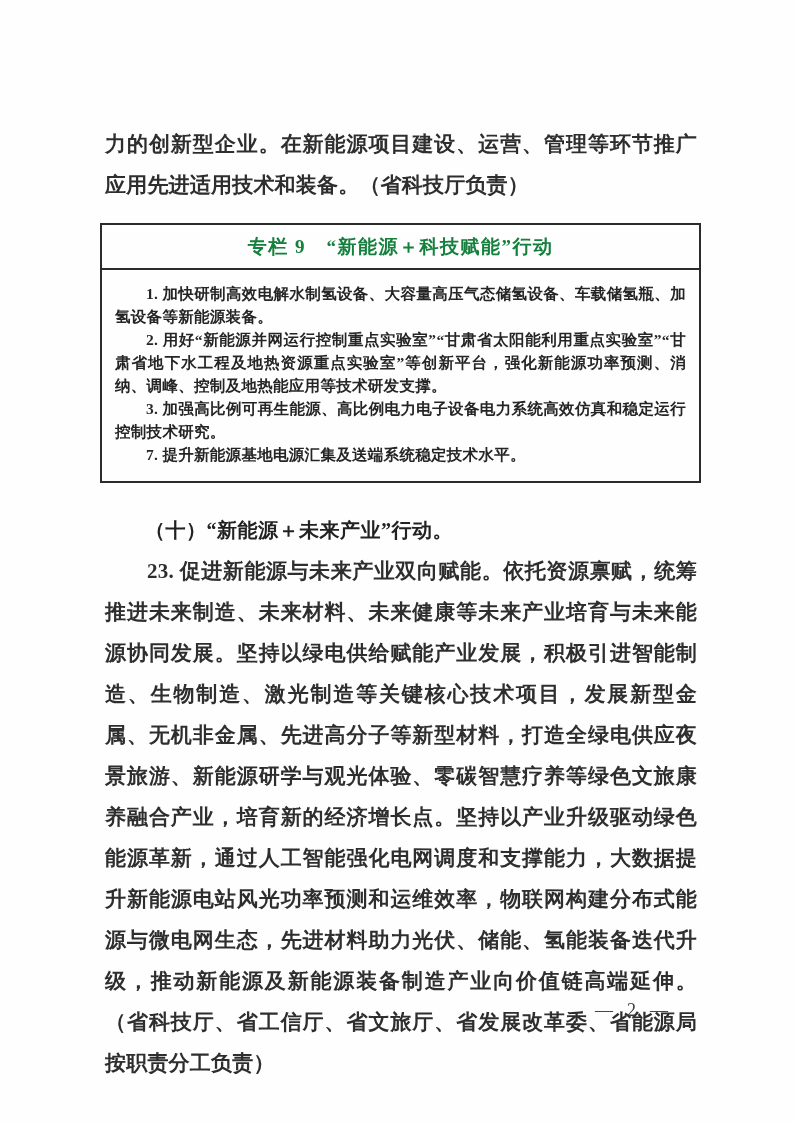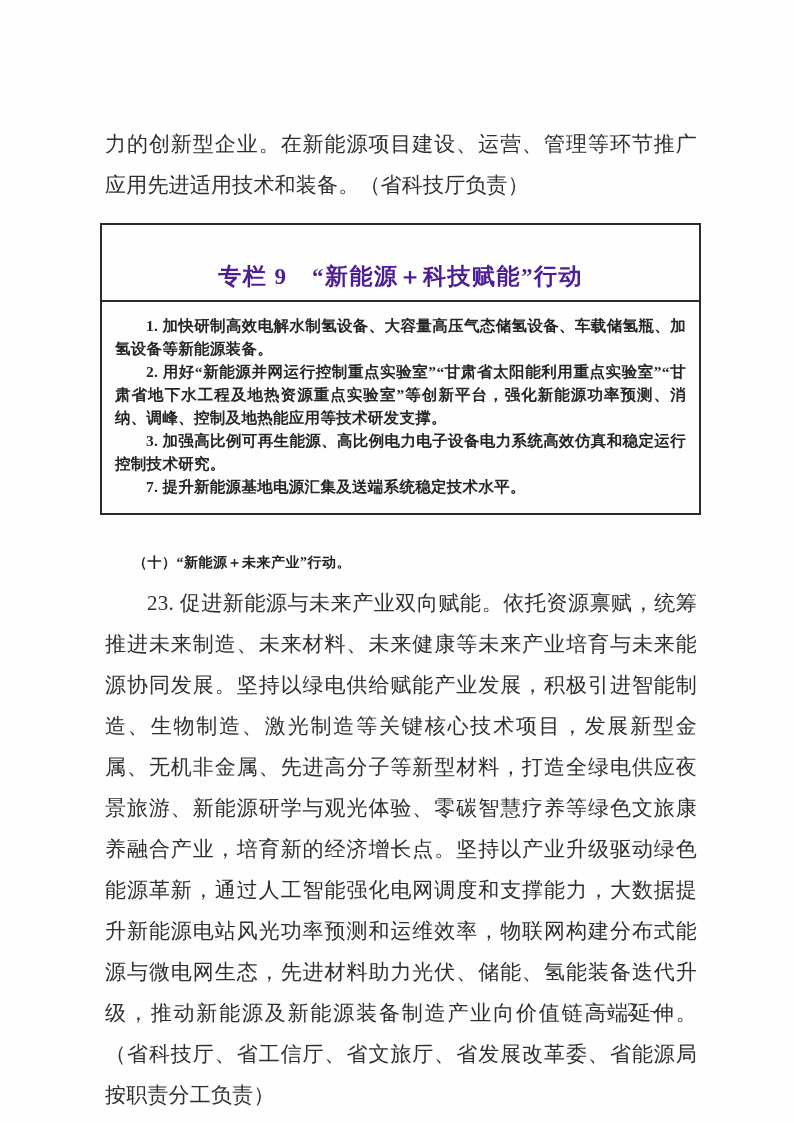--- a/index.html
+++ b/index.html
@@ -21,58 +21,58 @@
     left: 105px;
     top: 124px;
     width: 592px;
   }
   .body-text {
     font-size: 21px;
     line-height: 41px;
     text-align: justify;
     margin: 0;
     letter-spacing: 0.2px;
+    font-weight: bold;
   }
   .intro-para {
     text-indent: 0;
   }
   .panel {
     box-sizing: border-box;
     width: 601px;
     margin-left: -5px;
     margin-top: 17px;
     border: 2px solid #2b2b2b;
     background: #fefefe;
   }
   .panel-title {
     text-align: center;
     font-weight: bold;
-    font-size: 23px;
+    font-size: 19px;
     letter-spacing: 1.5px;
     padding: 9px 0 8px 0;
     border-bottom: 2px solid #2b2b2b;
-    color: #4c1d95;
-    margin-top: 27px;
+    color: #15803d;
   }
   .panel-body {
     padding: 12px 13px 15px 13px;
   }
   .panel-item {
     margin: 0;
     font-size: 15.5px;
     line-height: 23px;
     font-weight: 600;
     text-indent: 2em;
     text-align: justify;
     letter-spacing: 0.3px;
     color: #252525;
   }
   .section-heading {
     margin: 27px 0 0 0;
-    font-size: 14px;
+    font-size: 20px;
     line-height: 41px;
     font-weight: bold;
     text-indent: 2em;
     letter-spacing: 0.5px;
     color: #222;
   }
   .para-23 {
     text-indent: 2em;
   }
   .page-number {

